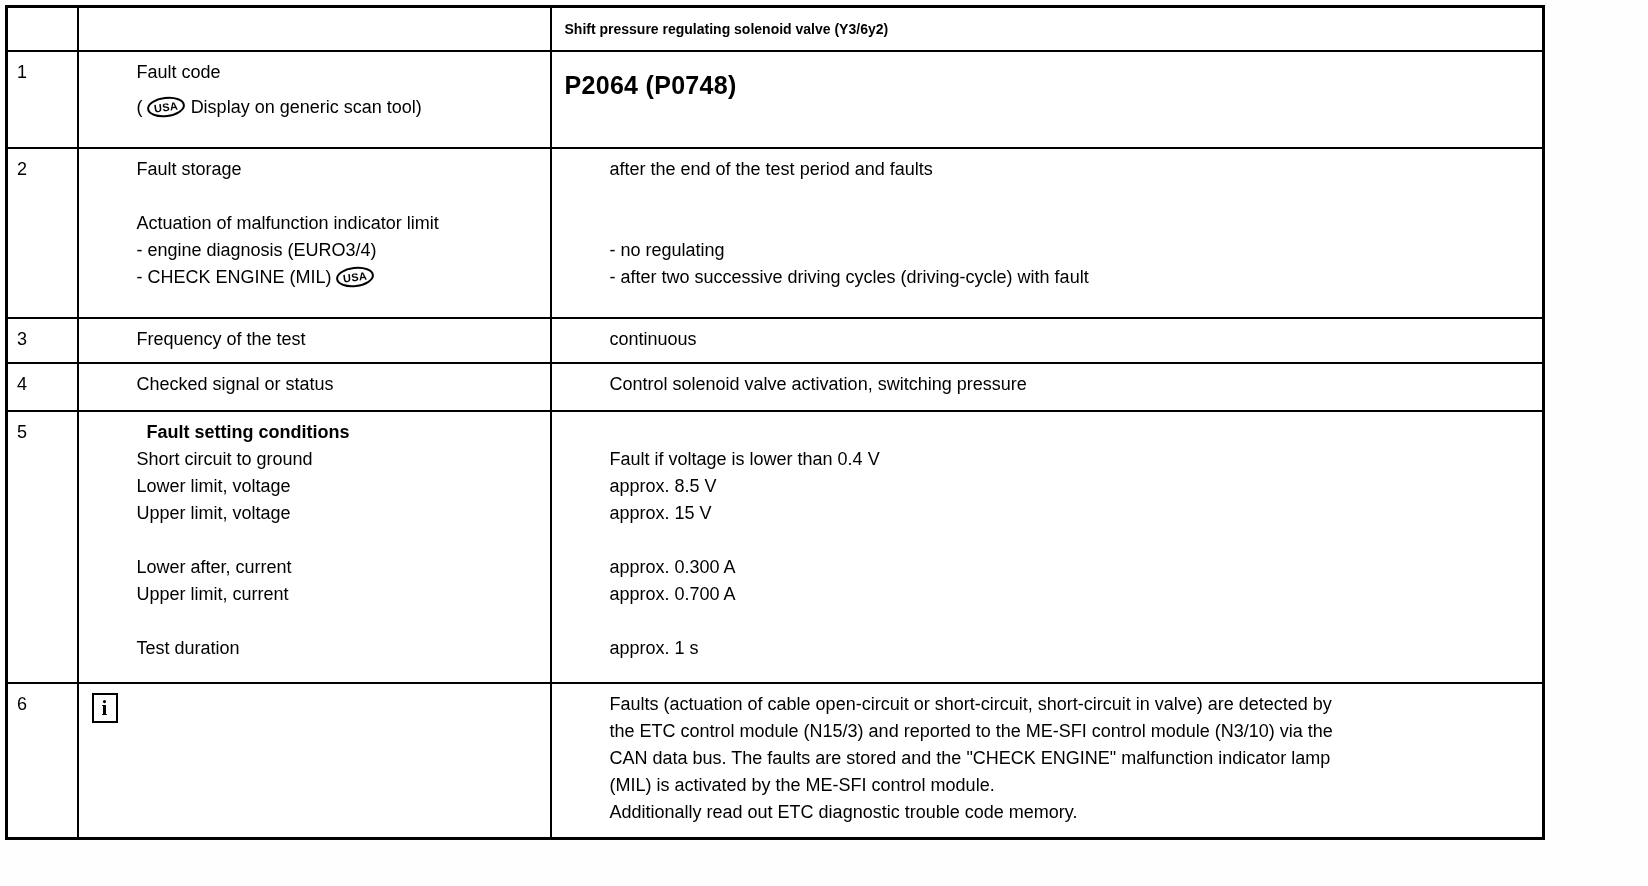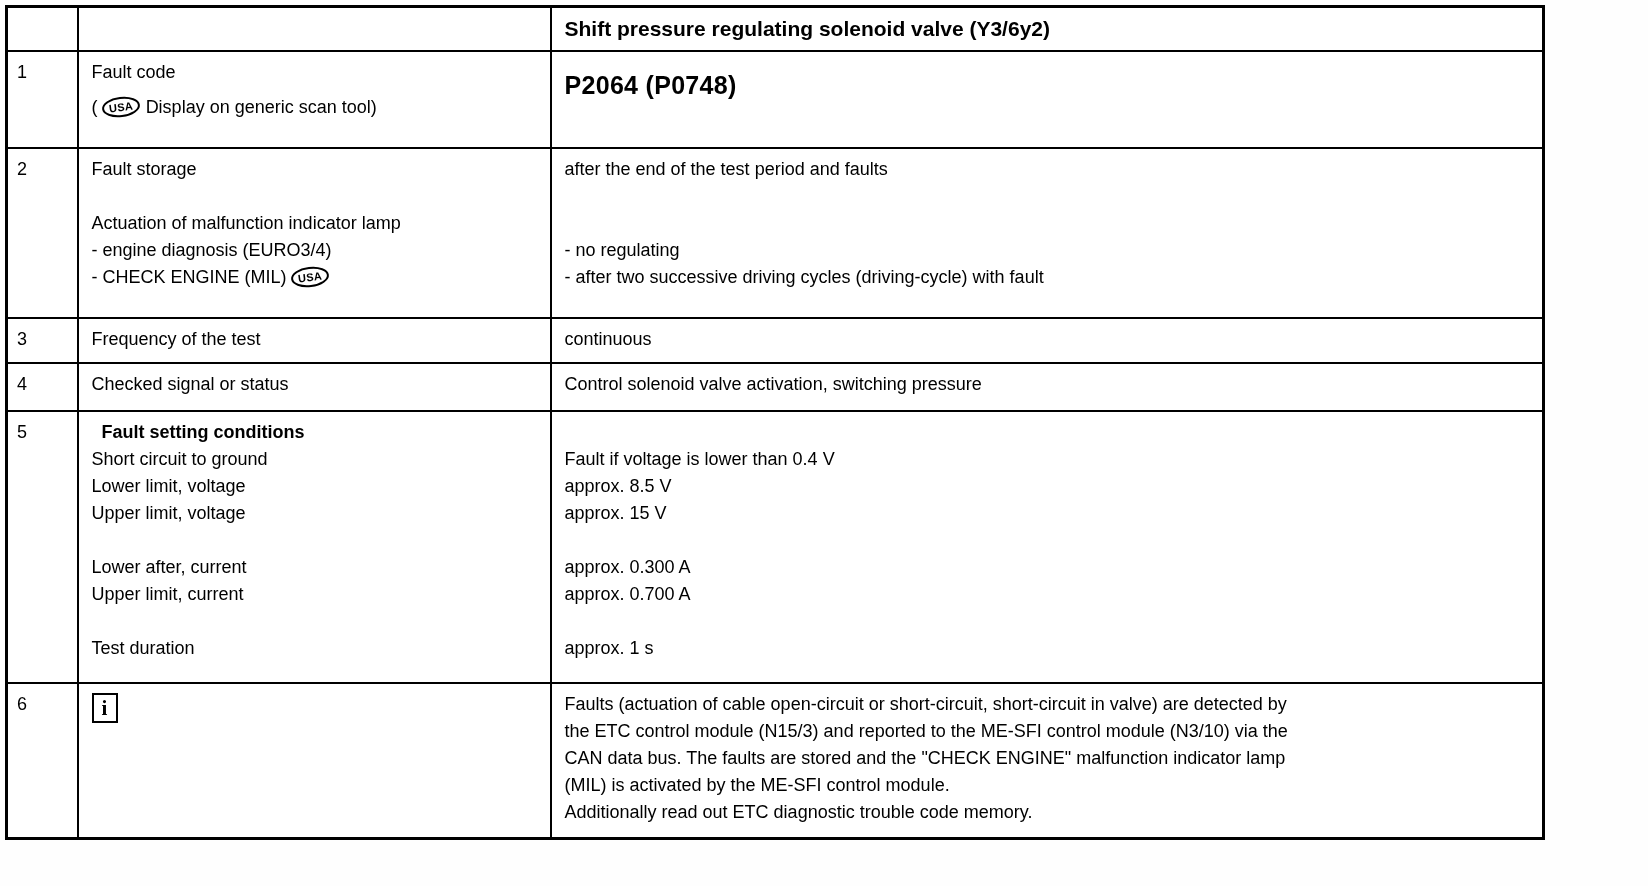--- a/index.html
+++ b/index.html
@@ -39,24 +39,25 @@
   tr.h-r1 { height: 97px; }
   tr.h-r2 { height: 170px; }
   tr.h-r3 { height: 45px; }
   tr.h-r4 { height: 48px; }
   tr.h-r5 { height: 272px; }
   tr.h-r6 { height: 155px; }
   .line {
     height: 27px;
     line-height: 27px;
     white-space: nowrap;
+    margin-left: 45px;
   }
   .hdr {
     font-weight: bold;
-    font-size: 21px;
+    font-size: 14px;
     line-height: 28px;
     white-space: nowrap;
   }
   .fault-code {
     font-weight: bold;
     font-size: 25px;
     letter-spacing: 0.3px;
     margin-top: 13px;
     white-space: nowrap;
   }
@@ -120,21 +121,21 @@
         <td>
           <div class="fault-code">P2064 (P0748)</div>
         </td>
       </tr>
 
       <tr class="h-r2">
         <td class="num">2</td>
         <td>
           <div class="line">Fault storage</div>
           <div class="line"></div>
-          <div class="line">Actuation of malfunction indicator lamp</div>
+          <div class="line">Actuation of malfunction indicator limit</div>
           <div class="line">- engine diagnosis (EURO3/4)</div>
           <div class="line">
             <span>- CHECK ENGINE (MIL)</span><span class="usa">USA</span>
           </div>
         </td>
         <td>
           <div class="line">after the end of the test period and faults</div>
           <div class="line"></div>
           <div class="line"></div>
           <div class="line">- no regulating</div>

